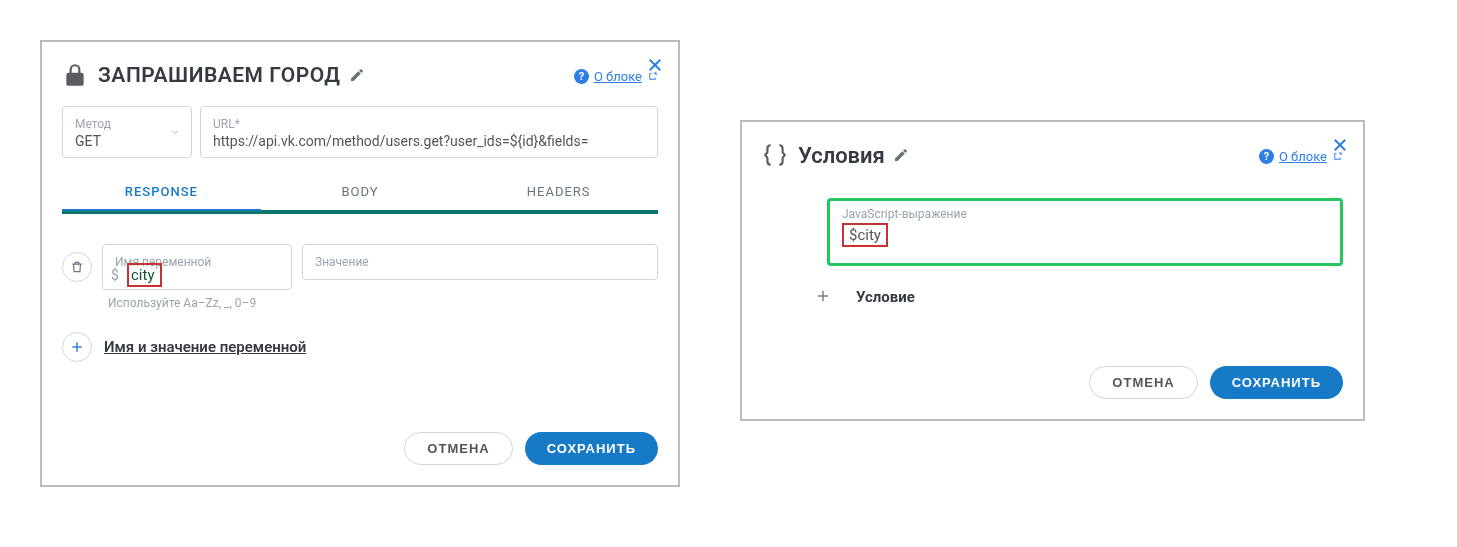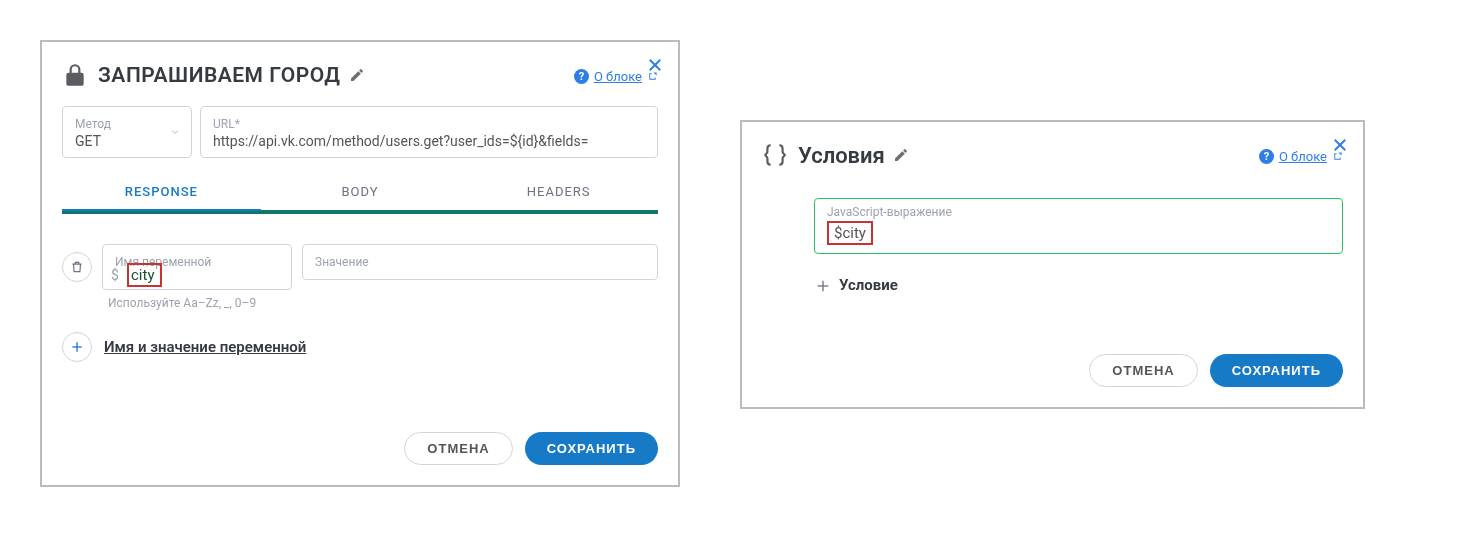--- a/index.html
+++ b/index.html
@@ -37,33 +37,33 @@
     .trash-btn { width:30px;height:30px;border-radius:50%;border:1px solid #d1d5db; display:flex;align-items:center;justify-content:center;cursor:pointer;color:#6b7280; flex-shrink:0; margin-top:8px;}
     .var-input-block { flex:0 0 190px; }
     .val-input-block { flex:1; }
     .field-var { position:relative; }
     .dollar-prefix { position:absolute; left:8px; top:50%; transform:translateY(-50%); color:#9ca3af; font-size:14px; }
     .input-highlight { border:2px solid #c73333; display:inline-block; padding:1px 5px 1px 2px; position:absolute; left:24px; top:50%; transform:translateY(-50%); font-size:15px; color:#14532d; pointer-events:none; }
     .val-highlight { border:2px solid #c73333; display:inline-block; padding:1px 5px; font-size:15px; color:#555; }
     .hint { font-size:12px; color:#9ca3af; margin-top:6px; margin-left:6px; }
 
     .add-row { display:flex; align-items:center; gap:12px; margin-top:22px; cursor:pointer; }
-    .add-row-cond { display:flex; align-items:flex-end; gap:8px; margin-top:22px; cursor:pointer; padding-left:8px;}
+    .add-row-cond { display:flex; align-items:flex-start; gap:25px; margin-top:22px; cursor:pointer; padding-left:8px;}
     .plus-btn { width:30px;height:30px;border-radius:50%;border:1px solid #d1d5db;display:flex;align-items:center;justify-content:center;color:#2e7ee6; flex-shrink:0;}
     .plus-nobord { width:16px;height:16px; color:#6b7280; }
     .add-label { font-size:15px; font-weight:600; color:#353a43;text-decoration:underline; }
     .add-label-cond { font-size:15px; font-weight:700; color:#353a43; }
 
     .actions { display:flex; justify-content:flex-end; gap:12px; margin-top:60px; }
     .actions-right { display:flex; justify-content:flex-end; gap:12px; margin-top:60px; }
     .btn { padding:8px 22px; border-radius:20px; font-size:13px; font-weight:600; letter-spacing:1px; cursor:pointer; border:none; }
     .btn-secondary { background:#fff; border:1px solid #d1d5db; color:#555; }
     .btn-primary { background:#167ac6; color:#fff; }
 
-    .js-field { border:1px solid #22c55e; border-radius:4px; padding:6px 12px 8px; margin:0 0px 0 52px; position:relative; }
+    .js-field { border:3px solid #22c55e; border-radius:4px; padding:6px 12px 16px; margin:0 0px 0 65px; position:relative; }
     .panel-right .content-wrap { padding:0 0 0 0;}
   </style>
 </head>
 <body>
 
 <div class="panel panel-left">
   <div class="close-btn">
     <svg viewBox="0 0 24 24" fill="none" stroke="currentColor" stroke-width="2.5">
         <line x1="5" y1="5" x2="19" y2="19"></line>
         <line x1="19" y1="5" x2="5" y2="19"></line>

